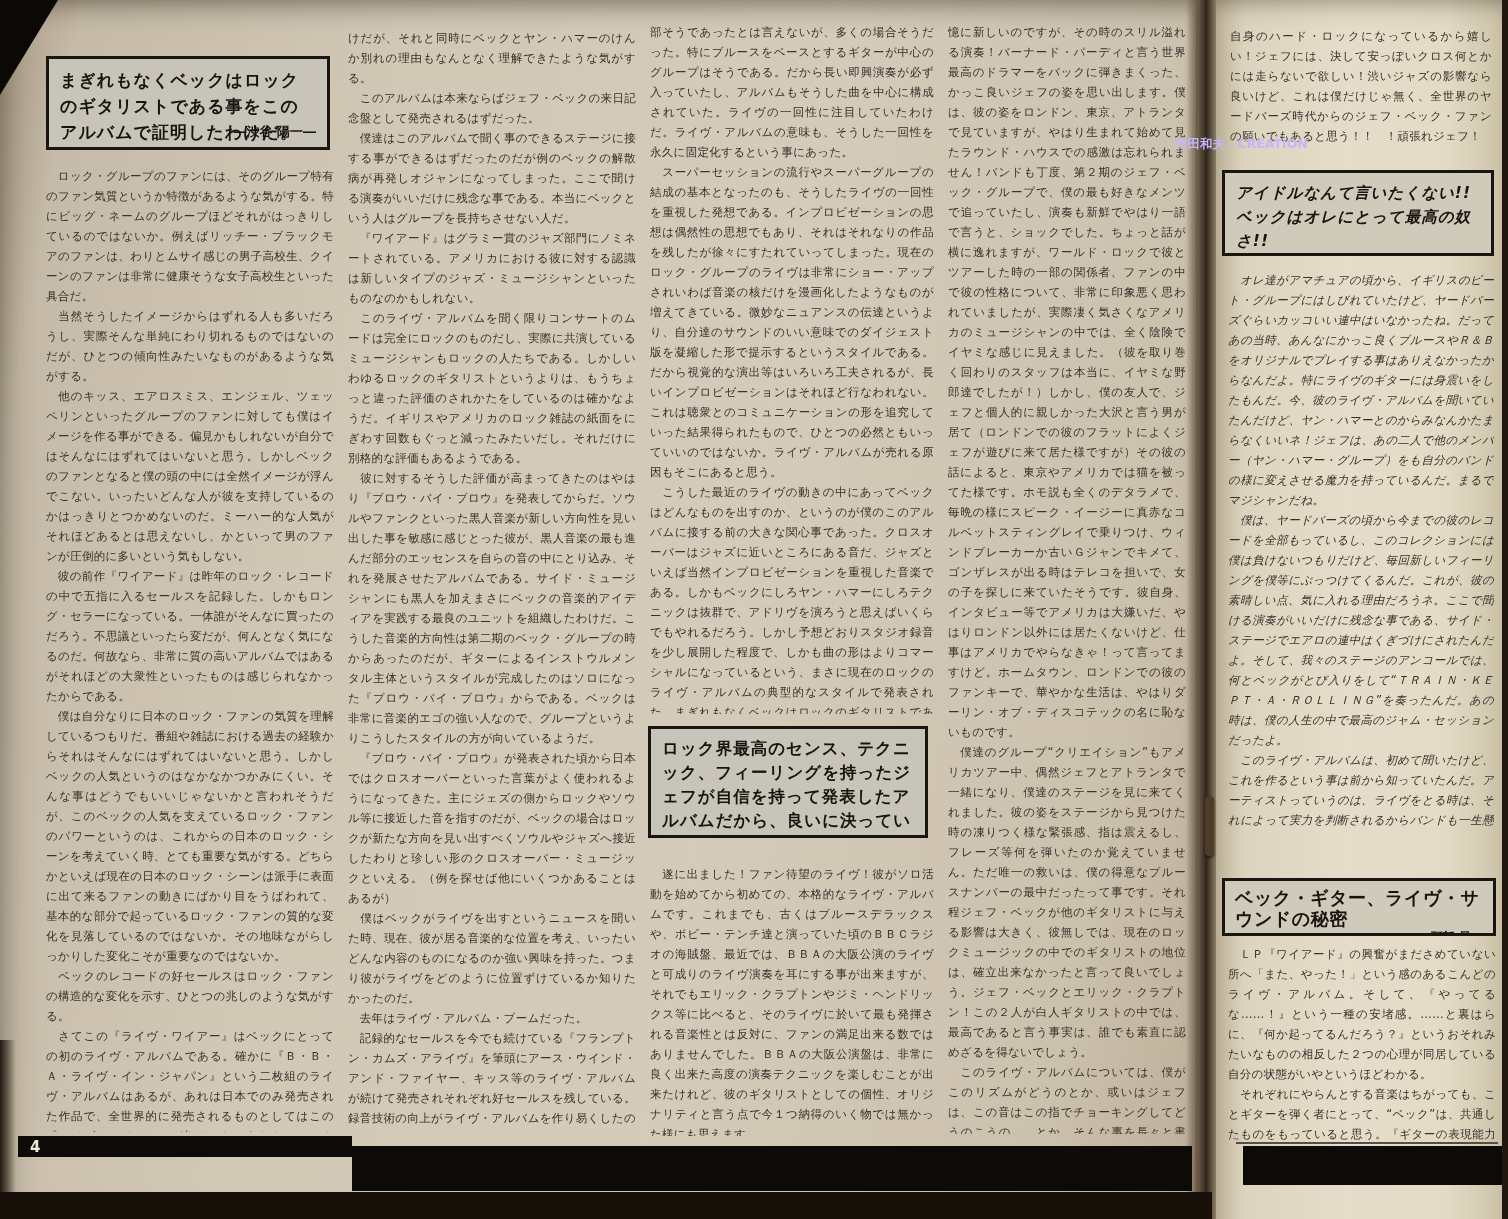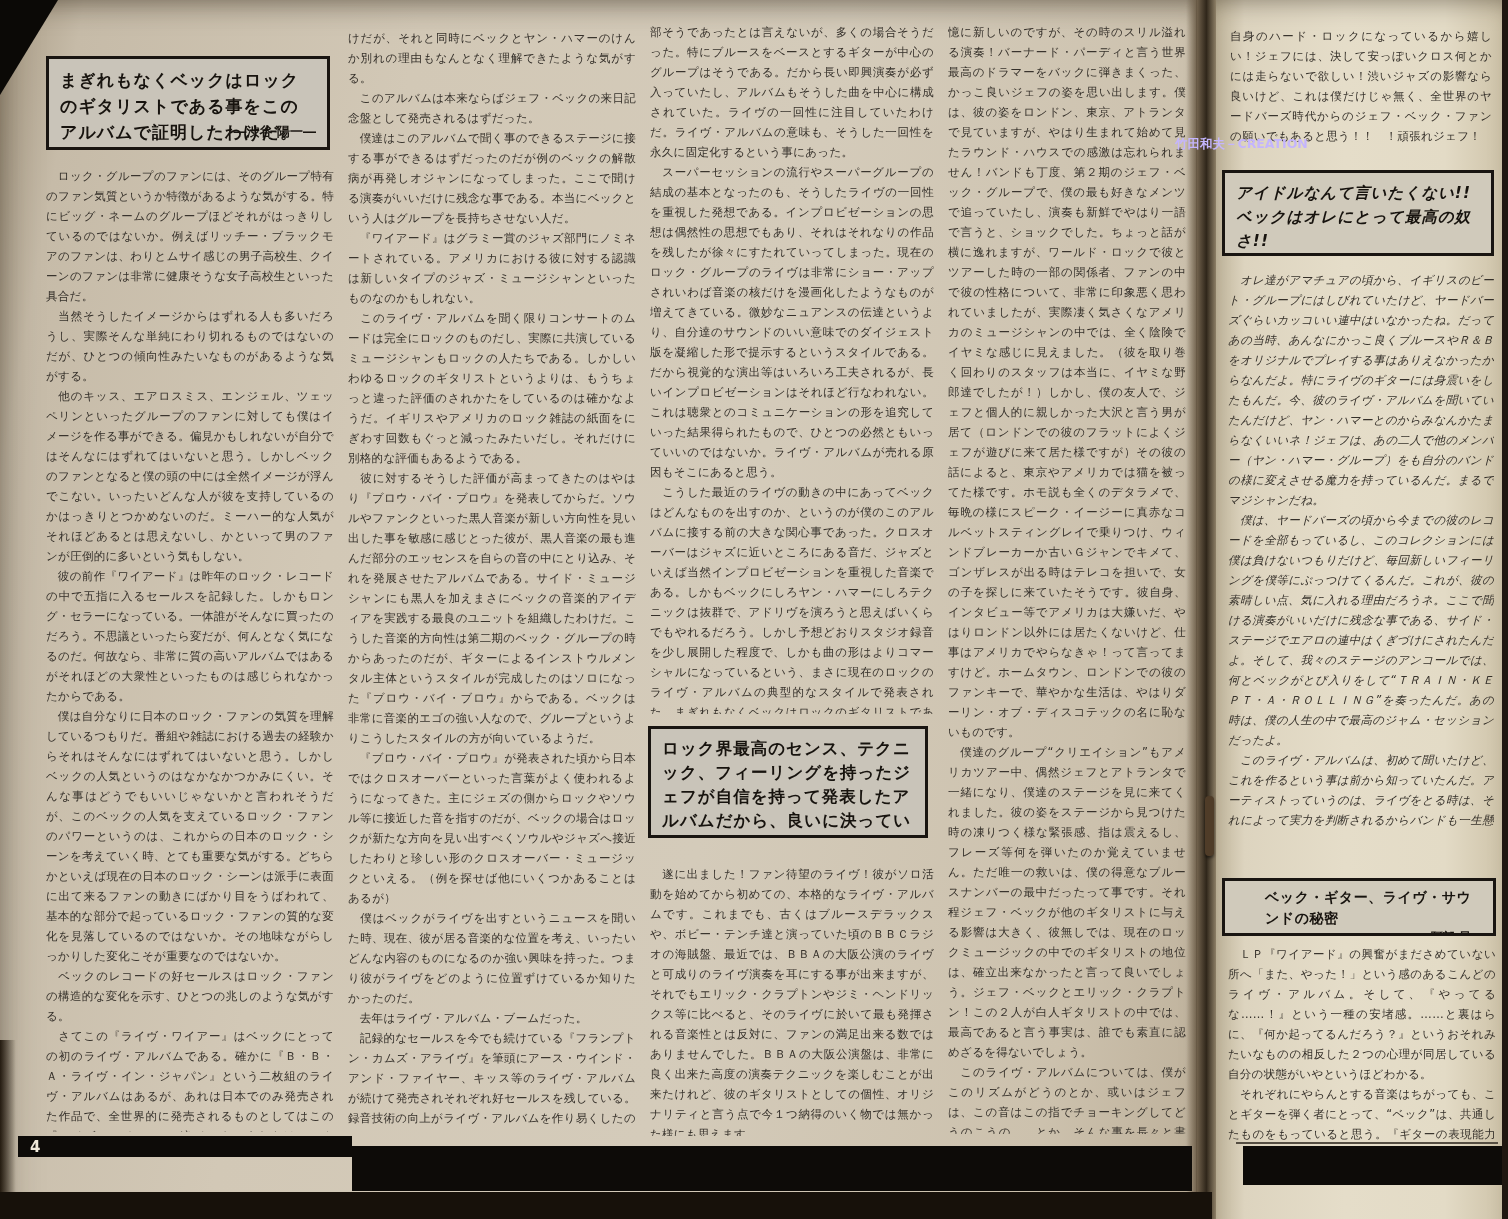--- a/index.html
+++ b/index.html
@@ -61,21 +61,21 @@
   .qbox-1 { left:46px;  top:56px;  width:284px; height:94px; }
   .qbox-1 .qtext { font-size:17px; line-height:26px; }
   .qbox-1 .qbyline { font-size:13px; margin-top:-22px; }
   .qbox-2 { left:648px; top:726px; width:280px; height:112px; }
   .qbox-2 .qtext { font-size:16.5px; line-height:24px; }
   .qbox-2 .qbyline { font-size:13px; margin-top:-21px; }
   .qbox-3 { left:1222px; top:170px; width:272px; height:86px; background:#d0cabb;font-style:italic; }
   .qbox-3 .qtext { font-size:15.5px; line-height:24px; }
   .qbox-3 .qbyline { font-size:12px; margin-top:1px; }
   .qbox-4 { left:1222px; top:878px; width:274px; height:58px; background:#d0cabb; padding:6px 10px 4px; }
-  .qbox-4 .qtext { font-size:14px; line-height:21px; letter-spacing:.5px;margin-left:30px; }
+  .qbox-4 .qtext { font-size:18px; line-height:21px; letter-spacing:.5px; }
   .qbox-4 .qbyline { font-size:12px; margin-top:0; }
   
   .credit-line {
     position:absolute; left:1175px; top:136px; width:262px;
     font-size:12.5px; font-weight:bold; color:#c4b5fd; 
   }
   .attrib {
     position:absolute; left:1228px; top:838px; width:266px;
     font-size:10.5px; line-height:15px; font-weight:bold; color:#2c2username;
     color:#2c2721; text-align:right;

